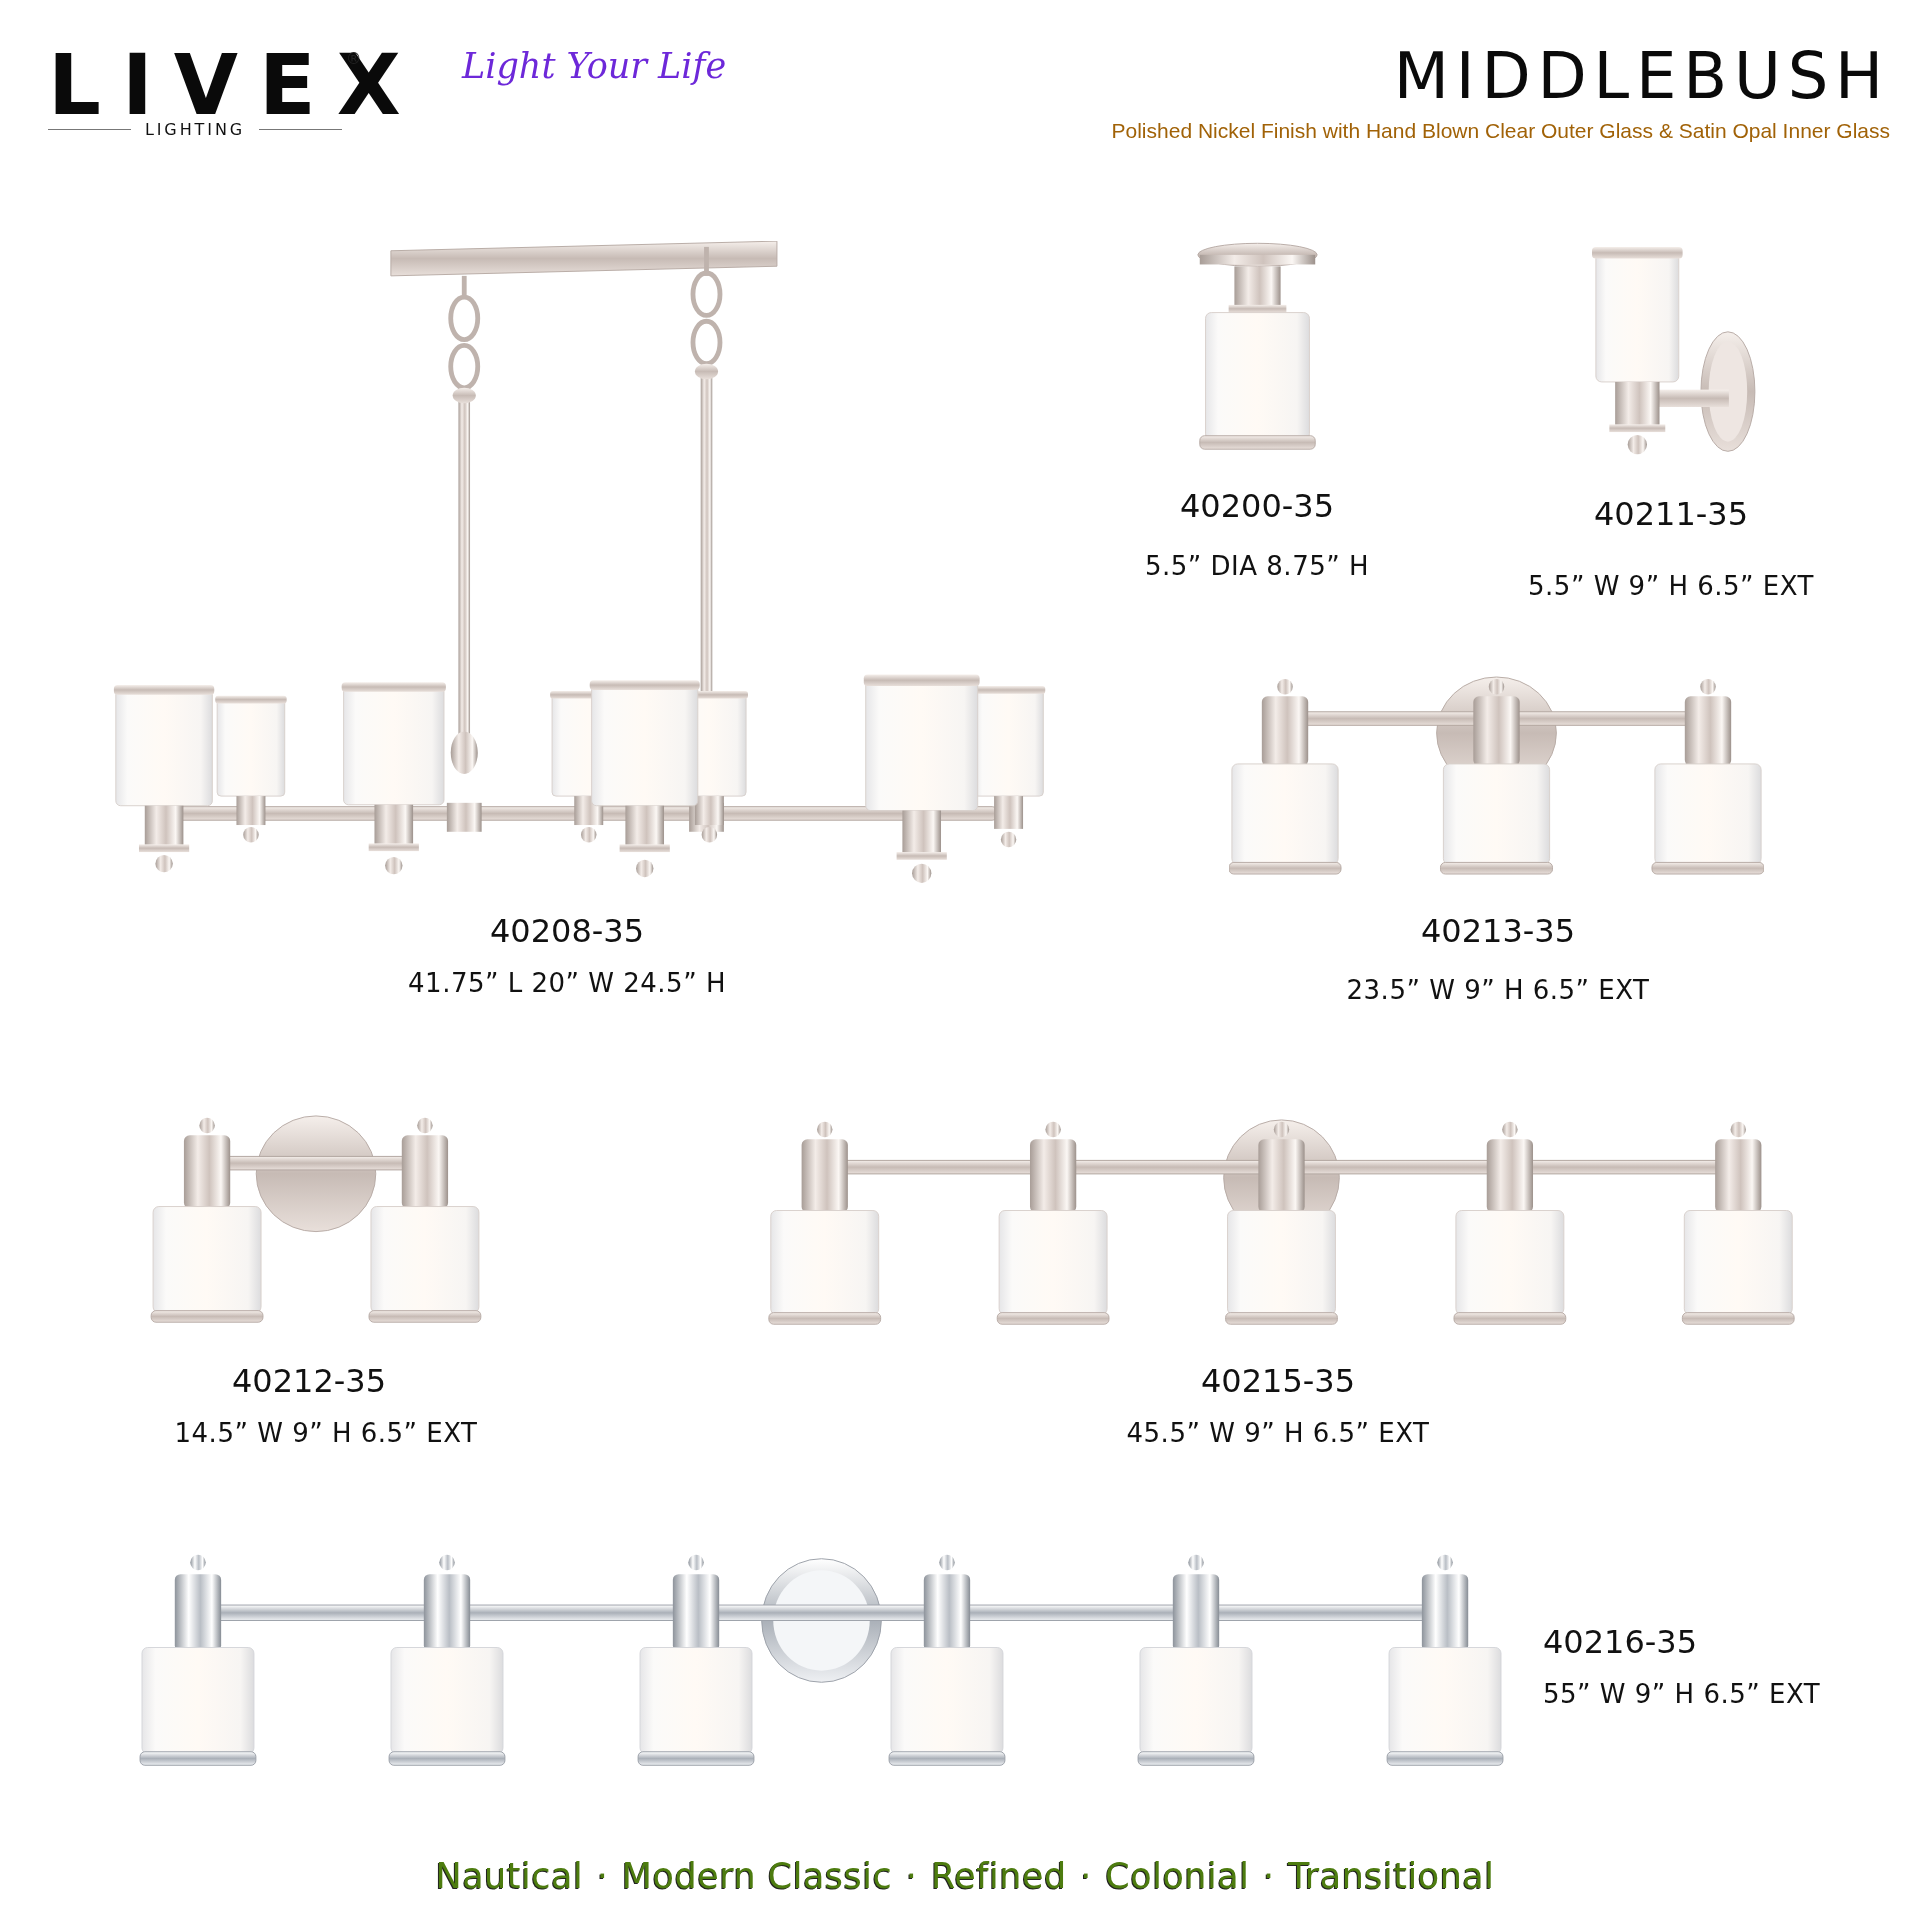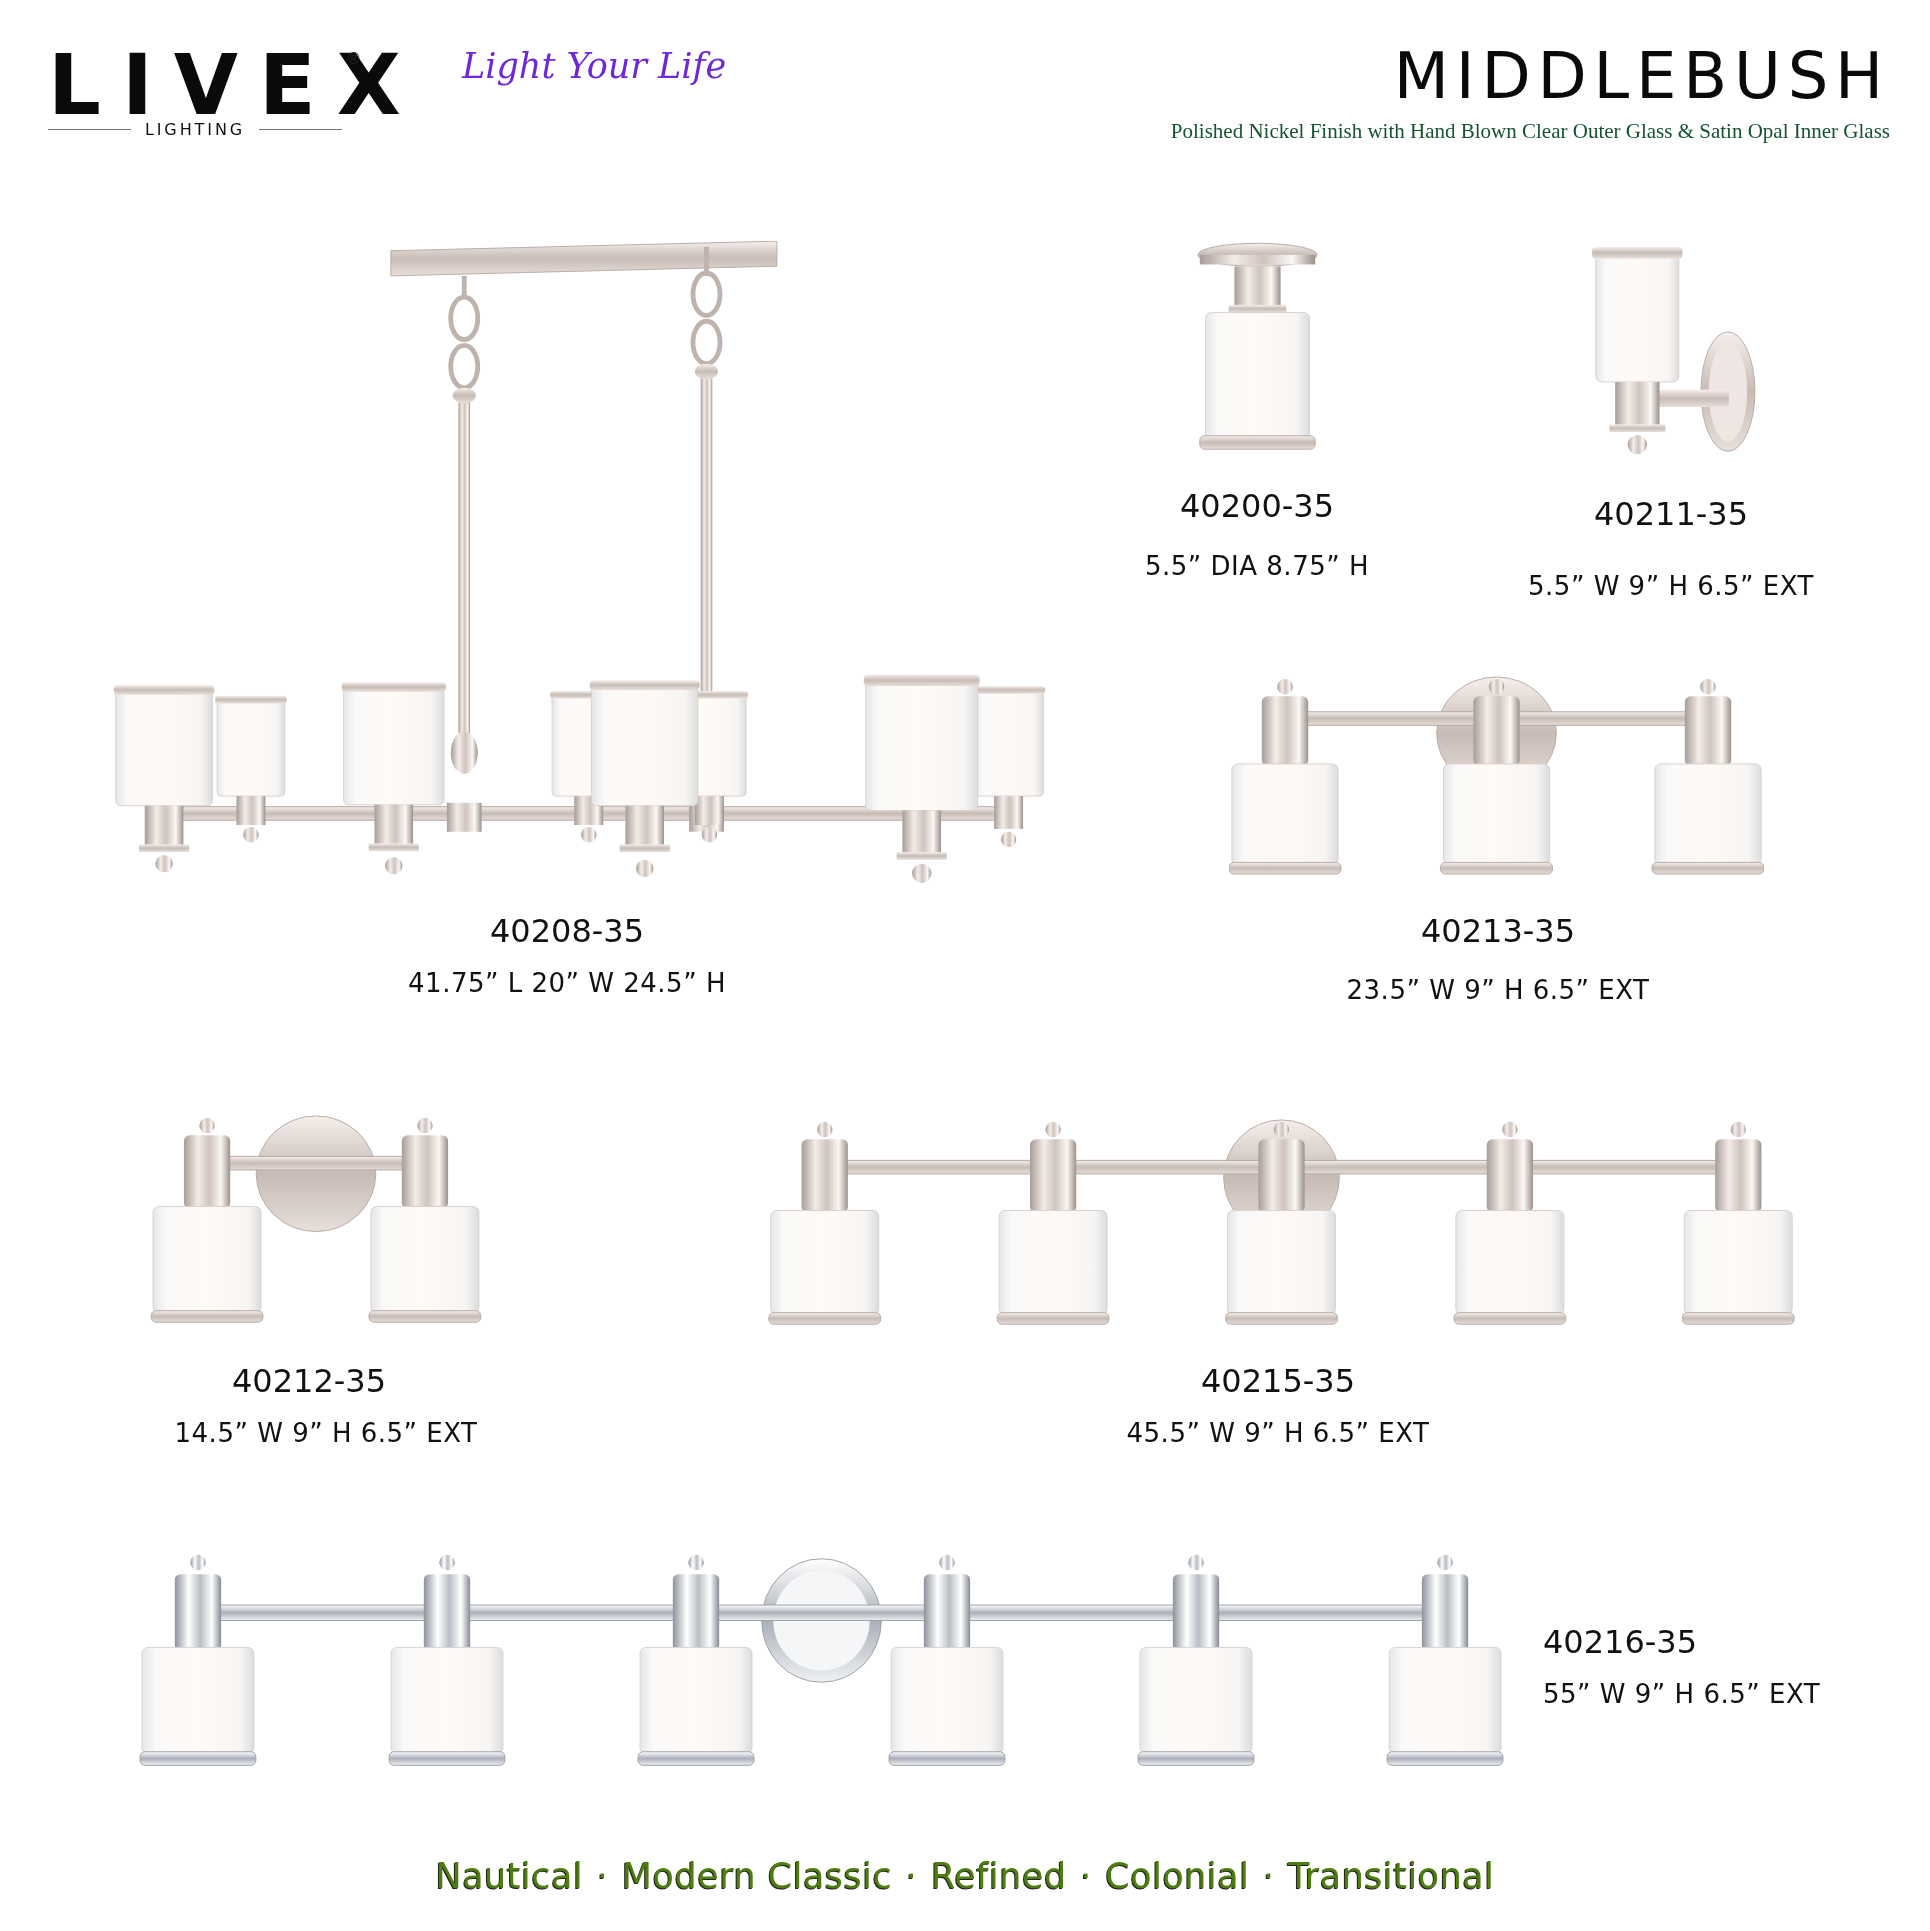--- a/index.html
+++ b/index.html
@@ -11,21 +11,21 @@
   .logo-word { left: 48px; top: 44px; font-family: "DejaVu Sans", sans-serif; font-weight: bold;
                font-size: 83px; letter-spacing: 21px; line-height: 1; color: #0a0a0a; }
   .logo-reg { left: 346px; top: 50px; font-size: 15.4px; color: #222; }
   .logo-sub { left: 48px; top: 120px; width: 294px; display: flex; align-items: center; gap: 13.5px; }
   .logo-sub .rule { flex: 1; height: 1.9px; background: #777; }
   .logo-sub .txt { font-size: 16px; letter-spacing: 2.9px; color: #111; }
   .tagline-script { left: 462px; top: 46px; font-family: "DejaVu Serif", serif; font-style: italic;
                     font-size: 35px; color: #6d28d9; }
   .collection-title { right: 40px; top: 44px; font-family: "DejaVu Sans", sans-serif;
                       font-size: 64px; letter-spacing: 6.8px; font-weight: normal; color: #0a0a0a; line-height: 1; }
-  .collection-sub { right: 40px; top: 119px; font-size: 21px; color: #14532d; font-family: Liberation Serif, serif; }
+  .collection-sub { right: 40px; top: 119px; font-size: 21px; color: #a16207; font-family: Liberation Sans, sans-serif; }
 
   
   .sku { font-size: 32px; color: #111; text-align: center; white-space: nowrap; transform: translateX(-50%); }
   .dims { font-size: 26px; color: #111; text-align: center; white-space: nowrap; transform: translateX(-50%); letter-spacing: 0.5px; }
   .sku.left, .dims.left { transform: none; text-align: right; }
 
   .fixture { position: absolute; }
   .fixture svg { width: 100%; height: 100%; display: block; }
 
   .footer-tags { left: 0; width: 1930px; top: 1856px; text-align: center;

